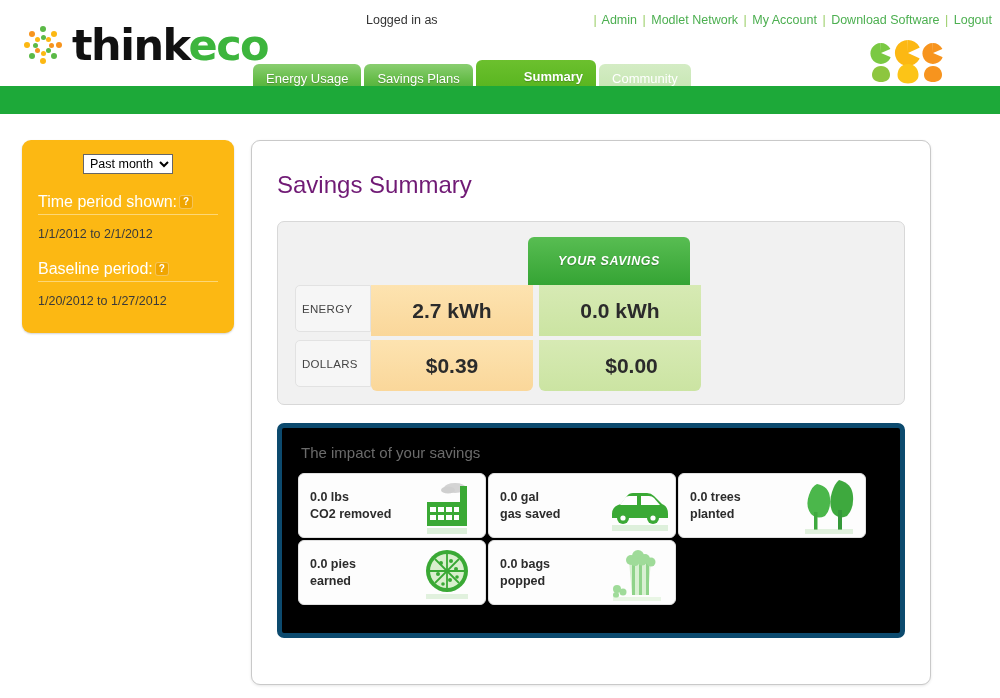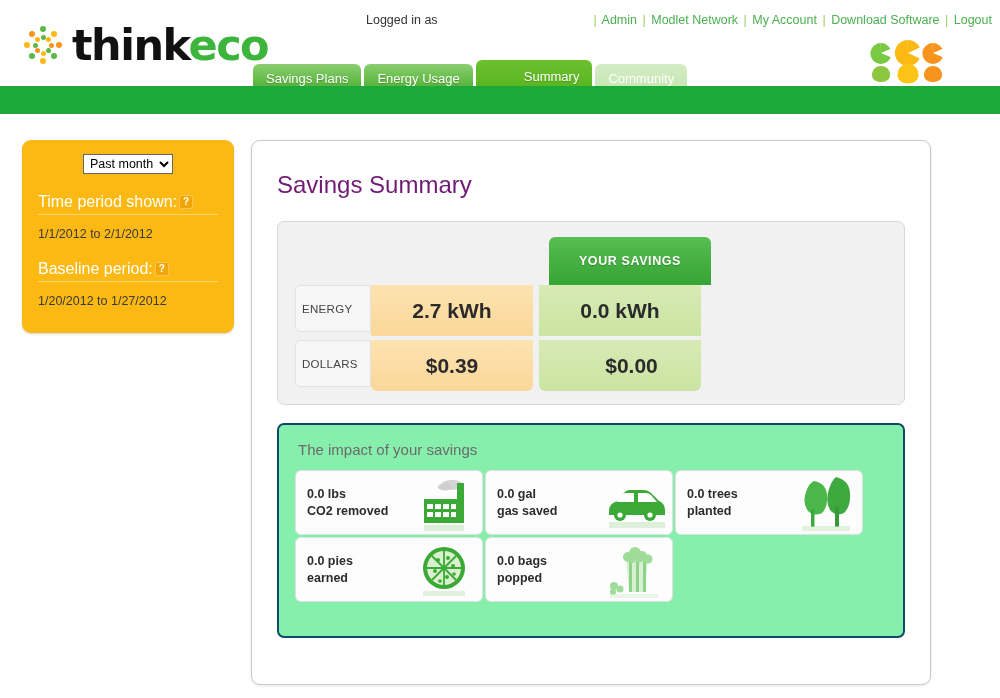--- a/index.html
+++ b/index.html
@@ -34,21 +34,21 @@
   #tabs { position:absolute; left:253px; top:60px; display:flex; align-items:flex-end; }
   .tab {
     height:28px; padding:0 13px; margin-right:3px;
     border-radius:6px 6px 0 0;
     font-size:13px; color:#ffffff; font-weight:normal;
     display:flex; align-items:center; justify-content:center;
     text-shadow:0 1px 1px rgba(0,0,0,0.22);
     cursor:pointer;
   }
   .tab.t-normal { background:linear-gradient(to bottom,#8ace71 0%, #63bb46 60%, #4cae37 100%); }
-  .tab.t-active { background:linear-gradient(to bottom,#6cc02e 0%, #56b41e 100%); height:32px; font-weight:normal;padding-left:48px; }
+  .tab.t-active { background:linear-gradient(to bottom,#6cc02e 0%, #56b41e 100%); height:32px; font-weight:bold;padding-left:48px; }
   .tab.t-dim   { background:linear-gradient(to bottom,#d4ecc4 0%, #c5e6b2 100%); color:#ffffff; text-shadow:none; }
 
   #mascots { position:absolute; right:55px; top:38px; width:78px; height:46px; }
 
   #greenbar { position:absolute; left:0; top:86px; width:1000px; height:28px; background:#1da939; }
 
   
   #sidebar {
     position:absolute; left:22px; top:140px; width:212px; height:193px;
     background:#fcb813; border-radius:9px;
@@ -89,21 +89,21 @@
     background:#f1f1f1; border:1px solid #d8d8d8; border-radius:7px;
     position:relative;
   }
   .sum-col-head {
     position:absolute; top:15px; width:162px; height:48px;
     border-radius:6px 6px 0 0; color:#ffffff; font-size:12.5px; font-weight:bold;
     letter-spacing:0.6px; display:flex; align-items:center; justify-content:center;
     text-shadow:0 1px 1px rgba(0,0,0,0.25);
   }
   #head-usage  { left:93px;  background:linear-gradient(to bottom,#fdb913 0%, #f59e00 100%); }
-  #head-saving { left:271px; background:linear-gradient(to bottom,#58bd52 0%, #35a434 100%); }
+  #head-saving { left:250px; background:linear-gradient(to bottom,#58bd52 0%, #35a434 100%);font-style:italic; }
 
   .sum-row { position:absolute; left:17px; width:412px; height:51px; }
   #row-energy  { top:63px; }
   #row-dollars { top:118px; }
 
   .row-label {
     position:absolute; left:0; top:0; width:76px; height:47px;
     display:flex; align-items:center; justify-content:flex-start;
     padding-left:6px; font-size:11.5px; color:#444; letter-spacing:0.3px;
     background:#f6f6f6; border:1px solid #e2e2e2; border-radius:5px 0 0 5px;
@@ -115,21 +115,21 @@
   }
   .cell.usage  { left:76px;  background:linear-gradient(to bottom,#fde3b0 0%, #fad79a 100%); }
   .cell.saving { left:244px; background:linear-gradient(to bottom,#d7eab4 0%, #cbe4a2 100%); }
   #row-dollars .cell.usage  { border-radius:0 0 6px 6px; }
   #row-dollars .cell.saving { border-radius:0 0 6px 6px;padding-left:23px; }
   #row-dollars .row-label   { border-radius:5px 0 0 5px; }
 
   
   #impact-card {
     margin:18px 25px 0 25px; height:215px;
-    background:#86efac; border:2px solid #0c4a6e; border-radius:7px;
+    background:#000000; border:5px solid #0c4a6e; border-radius:7px;
     padding:14px 16px;
   }
   #impact-title { font-size:15px; color:#6b6b6b; margin:2px 0 12px 3px; }
   #impact-grid { display:flex; flex-wrap:wrap; gap:2px; }
   .impact-item {
     width:188px; height:65px; background:#fdfdfd;
     border:1px solid #e0e0e0; border-radius:6px;
     display:flex; align-items:center; position:relative; overflow:hidden;
   }
   .impact-text { font-size:12.5px; font-weight:bold; color:#2c2c2c; line-height:17px; padding-left:11px; }
@@ -175,22 +175,22 @@
     <a href="#">Modlet Network</a>
     <span class="sep">|</span>
     <a href="#">My Account</a>
     <span class="sep">|</span>
     <a href="#">Download Software</a>
     <span class="sep">|</span>
     <a href="#">Logout</a>
   </div>
 
   <div id="tabs">
+    <div class="tab t-normal">Energy Usage</div>
     <div class="tab t-normal">Savings Plans</div>
-    <div class="tab t-normal">Energy Usage</div>
     <div class="tab t-active">Summary</div>
     <div class="tab t-dim">Community</div>
   </div>
 
   <div id="mascots">
     <svg width="78" height="46" viewBox="0 0 78 46">
 
       <path d="M14 5 a10.5 10.5 0 1 1 -0.2 0 L14 15 Z" fill="#7ac943"></path>
       <path d="M14 15 L24.5 10.5 A10.5 10.5 0 0 1 24.5 19.5 Z" fill="#ffffff"></path>
       <path d="M14 28 c-6 0 -9 4.5 -9 9 c0 4.5 4 7 9 7 c5 0 9 -2.5 9 -7 c0 -4.5 -3 -9 -9 -9 z" fill="#8dc63f"></path>

